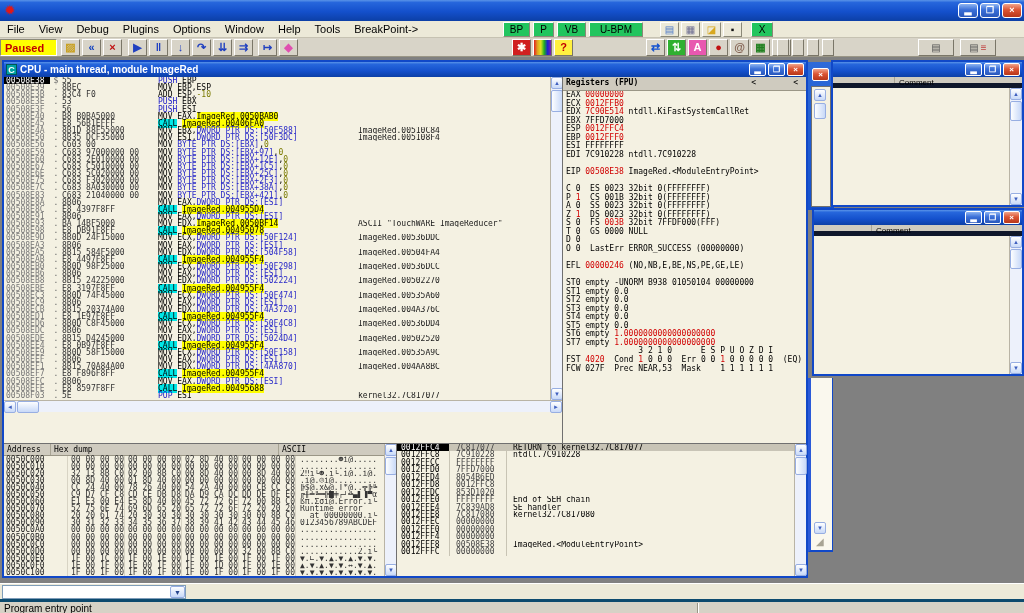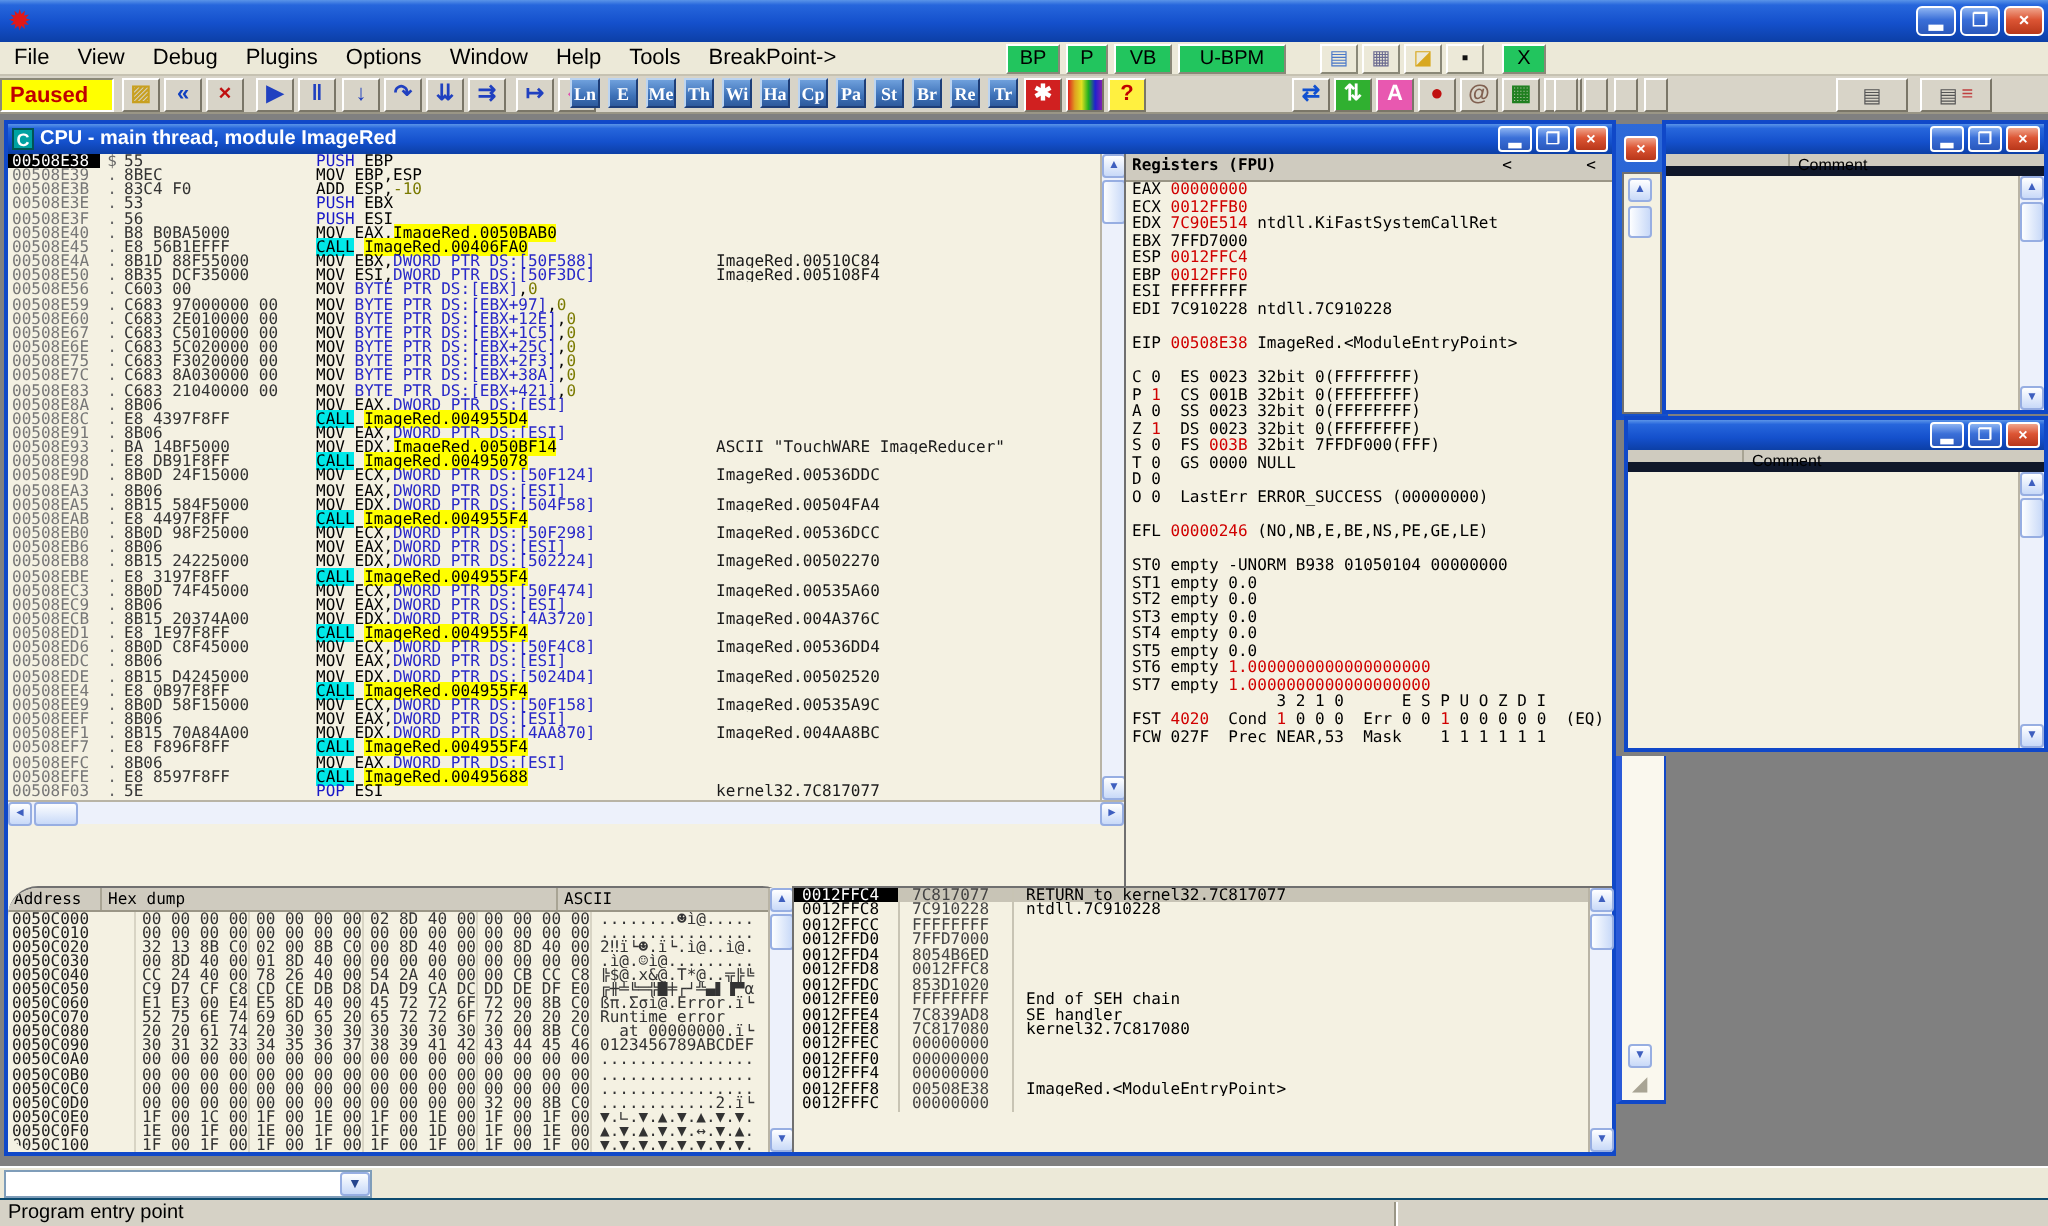--- a/index.html
+++ b/index.html
@@ -77,21 +77,21 @@
     padding:1px 0 12px 3px;color:#000;position:relative;}
   .regs-hdr .rc1{position:absolute;right:50px;top:1px;font-weight:normal;}
   .regs-hdr .rc2{position:absolute;right:8px;top:1px;font-weight:normal;}
   .rline{height:8.55px;line-height:8.8px;font-size:8px;white-space:pre;color:#000;padding-left:3px;}
 
   
   .info{position:absolute;left:0;top:350px;width:558px;height:31px;background:#F4F1E2;
     border-top:1px solid #707070;font-size:8px;padding:2px 0 0 3px;color:#000;}
 
   
-  .dump{position:absolute;left:0;top:381px;width:392px;height:133px;background:#F4F1E2;border-top:1px solid #707070;overflow:hidden;border-radius:15px;}
+  .dump{position:absolute;left:0;top:381px;width:392px;height:133px;background:#F4F1E2;border-top:1px solid #707070;overflow:hidden;}
   .dump-hdr{display:flex;height:12px;background:#CFCBBF;border-bottom:1px solid #9a9686;font-size:8px;color:#000;}
   .dump-hdr span{padding:1px 0 0 3px;border-right:1px solid #a8a494;}
   .dh1{width:47px;} .dh2{width:228px;} .dh3{flex:1;border-right:none!important;}
   .mrow{display:flex;height:7.05px;line-height:7.3px;font-size:8px;white-space:pre;color:#222;}
   .ma{width:64px;flex:none;padding-left:2px;border-right:1px solid #D8D4C4;}
   .mg{width:57px;flex:none;padding-left:3px;border-right:1px solid #D8D4C4;color:#333;}
   .mt{flex:1;padding-left:4px;color:#333;overflow:hidden;}
 
   
   .stack{position:absolute;left:392px;top:381px;width:410px;height:133px;background:#F4F1E2;
@@ -123,21 +123,21 @@
 
   .strip{position:absolute;background:#FAF8EE;border-left:3px solid #2A5AD8;border-bottom:2px solid #1048C8;border-right:1px solid #1048C8;}
 
   
   .cmdbar{position:absolute;left:0;top:583px;width:1024px;height:16px;background:#ECE9D8;border-top:1px solid #fff;}
   .combo{position:absolute;left:2px;top:1px;width:184px;height:14px;background:#fff;border:1px solid #7F9DB9;}
   .combo input{position:absolute;left:1px;top:0;width:166px;height:12px;border:none;outline:none;font-size:10px;background:#fff;}
   .combo-dd{position:absolute;right:0;top:0;width:15px;height:12px;background:linear-gradient(180deg,#FDFEFF,#C8D9F8);
     border:1px solid #97AEE2;border-radius:2px;color:#26458E;font-size:7px;text-align:center;line-height:11px;}
   .statusbar{position:absolute;left:0;top:599px;width:1024px;height:14px;background:#D6D2C6;
-    border-top:1px solid #0c4a6e;font-size:10px;color:#000;padding:1px 0 0 4px;}
+    border-top:3px solid #0c4a6e;font-size:10px;color:#000;padding:1px 0 0 4px;}
   .sb-div{position:absolute;left:697px;top:1px;width:2px;height:12px;border-left:1px solid #9a9686;border-right:1px solid #fff;}
 </style>
 </head>
 <body>
 
 <div class="titlebar">
   <span class="app-icon">✹</span>
   <span class="winbtns">
     <span class="xpbtn">▂</span>
     <span class="xpbtn">❐</span>
@@ -167,35 +167,20 @@
     </span>
   <span class="tbgroup" id="tb-step" style="left:171px;">
       <span class="tbico"><span style="color: rgb(32, 64, 192);">↓</span></span>
       <span class="tbico"><span style="color: rgb(32, 64, 192);">↷</span></span>
       <span class="tbico"><span style="color: rgb(32, 64, 192);">⇊</span></span>
       <span class="tbico"><span style="color: rgb(32, 64, 192);">⇉</span></span>
     </span>
   <span class="tbgroup" id="tb-ret" style="left:258px;">
       <span class="tbico"><span style="color: rgb(32, 64, 192);">↦</span></span>
       <span class="tbico"><span style="color: rgb(224, 80, 176);">◆</span></span>
-    </span>
-  <span class="tbgroup" id="tb-letters" style="left:285px;">
-      <span class="lbtn">Ln</span>
-      <span class="lbtn">E</span>
-      <span class="lbtn">Me</span>
-      <span class="lbtn">Th</span>
-      <span class="lbtn">Wi</span>
-      <span class="lbtn">Ha</span>
-      <span class="lbtn">Cp</span>
-      <span class="lbtn">Pa</span>
-      <span class="lbtn">St</span>
-      <span class="lbtn">Br</span>
-      <span class="lbtn">Re</span>
-      <span class="lbtn">Tr</span>
-      <span class="lbtn">Sr</span>
     </span>
   <span class="tbgroup" id="tb-util" style="left:512px;">
       <span class="tbico" style="background: rgb(208, 32, 32);"><span style="color: rgb(255, 255, 255);">✱</span></span>
       <span class="tbico rainbow"><span style="color: rgb(255, 255, 255);"></span></span>
       <span class="tbico" style="background: rgb(255, 240, 64);"><span style="color: rgb(192, 0, 0);">?</span></span>
     </span>
   <span class="tbgroup" id="tb-plugin" style="left:646px;">
       <span class="tbico"><span style="color: rgb(16, 80, 208);">⇄</span></span>
       <span class="tbico" style="background: rgb(48, 176, 48);"><span style="color: rgb(255, 255, 255);">⇅</span></span>
       <span class="tbico" style="background: rgb(232, 88, 176);"><span style="color: rgb(255, 255, 255);">A</span></span>

